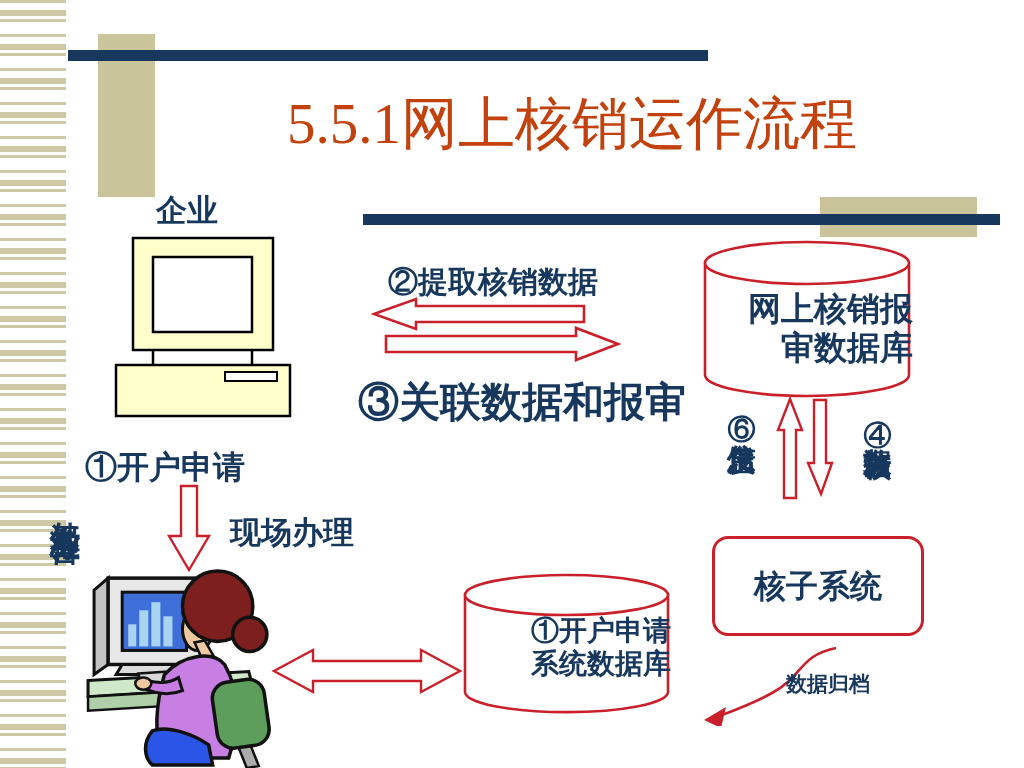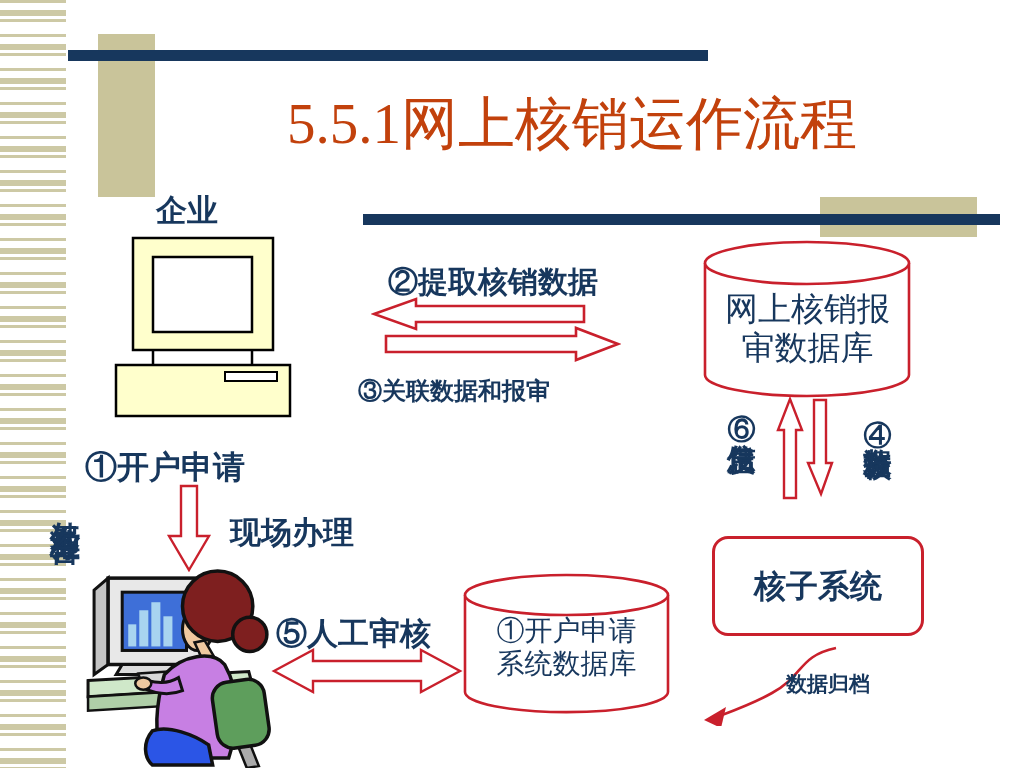--- a/index.html
+++ b/index.html
@@ -19,21 +19,21 @@
       #CDC9A5 0 3px,#ffffff 3px 10px,
       #CDC9A5 10px 16px,#ffffff 16px 19px,
       #CDC9A5 19px 22px,#ffffff 22px 34px);
   }
   .bar{background:#17375D;}
   .tanrect{background:#C9C49A;}
   .vert{
     writing-mode:vertical-rl;text-orientation:upright;font-weight:bold;white-space:nowrap;
   }
   .cyl-text{
-    width:100%;text-align:center;font-weight:normal;color:#17375D;line-height:1.18;
+    width:100%;text-align:right;font-weight:bold;color:#17375D;line-height:1.18;
   }
   .roundbox{
     box-sizing:border-box;border:3px solid #C9202C;border-radius:16px;background:#fff;
     display:flex;flex-direction:column;align-items:center;justify-content:center;
     text-align:center;line-height:1.2;
   }
   svg{display:block;}
 </style>
 </head>
 <body>
@@ -60,21 +60,21 @@
     <rect x="113" y="138" width="52" height="9" fill="#FFFFFF" stroke="#000" stroke-width="2"></rect>
   </svg>
 
   <div class="abs lbl navy" style="left:388px;top:262px;font-size:30px;">②提取核销数据</div>
   <svg class="abs" style="left:371px;top:296px;" width="216" height="36" viewBox="0 0 216 36">
     <polygon points="3,18 45,3 45,10 213,10 213,26 45,26 45,33" fill="#fff" stroke="#C9202C" stroke-width="2.6"></polygon>
   </svg>
   <svg class="abs" style="left:383px;top:325px;" width="238" height="38" viewBox="0 0 238 38">
     <polygon points="235,19 193,3 193,11 3,11 3,27 193,27 193,35" fill="#fff" stroke="#C9202C" stroke-width="2.6"></polygon>
   </svg>
-  <div class="abs lbl navy" style="left:358px;top:375px;font-size:24px;">③关联数据和报审</div>
+  <div class="abs lbl navy" style="left:358px;top:375px;font-size:41px;">③关联数据和报审</div>
 
   <div class="abs" style="left:702px;top:238px;width:211px;height:164px;">
     <svg width="211" height="164" viewBox="0 0 211 164">
       <path d="M3,25 L3,137 A102,21 0 0 0 207,137 L207,25" fill="#fff" stroke="#C9202C" stroke-width="2.6"></path>
       <ellipse cx="105" cy="25" rx="102" ry="21" fill="#fff" stroke="#C9202C" stroke-width="2.6"></ellipse>
     </svg>
     <div class="abs cyl-text" style="left:0;top:52px;font-size:33px;">
       <div>网上核销报</div>
       <div>审数据库</div>
     </div>
@@ -101,21 +101,20 @@
     <svg width="209" height="144" viewBox="0 0 209 144">
       <path d="M3,23 L3,120 A101,20 0 0 0 206,120 L206,23" fill="#fff" stroke="#C9202C" stroke-width="2.6"></path>
       <ellipse cx="104.5" cy="23" rx="101.5" ry="20" fill="#fff" stroke="#C9202C" stroke-width="2.6"></ellipse>
     </svg>
     <div class="abs cyl-text" style="left:0;top:42px;font-size:28px;">
       <div>①开户申请</div>
       <div>系统数据库</div>
     </div>
   </div>
 
-  <div class="abs lbl navy" style="left:276px;top:613px;font-size:31px;">⑤人工审核</div>
   <svg class="abs" style="left:271px;top:646px;" width="192" height="50" viewBox="0 0 192 50">
     <polygon points="3,25 42,4 42,15 150,15 150,4 189,25 150,46 150,35 42,35 42,46" fill="#fff" stroke="#C9202C" stroke-width="2.4"></polygon>
   </svg>
 
   <div class="abs lbl navy" style="left:85px;top:446px;font-size:32px;">①开户申请</div>
   <svg class="abs" style="left:166px;top:484px;" width="46" height="88" viewBox="0 0 46 88">
     <polygon points="23,86 43,52 31,52 31,2 15,2 15,52 3,52" fill="#fff" stroke="#C9202C" stroke-width="2.4"></polygon>
   </svg>
   <div class="abs lbl navy" style="left:230px;top:512px;font-size:31px;">现场办理</div>
 

